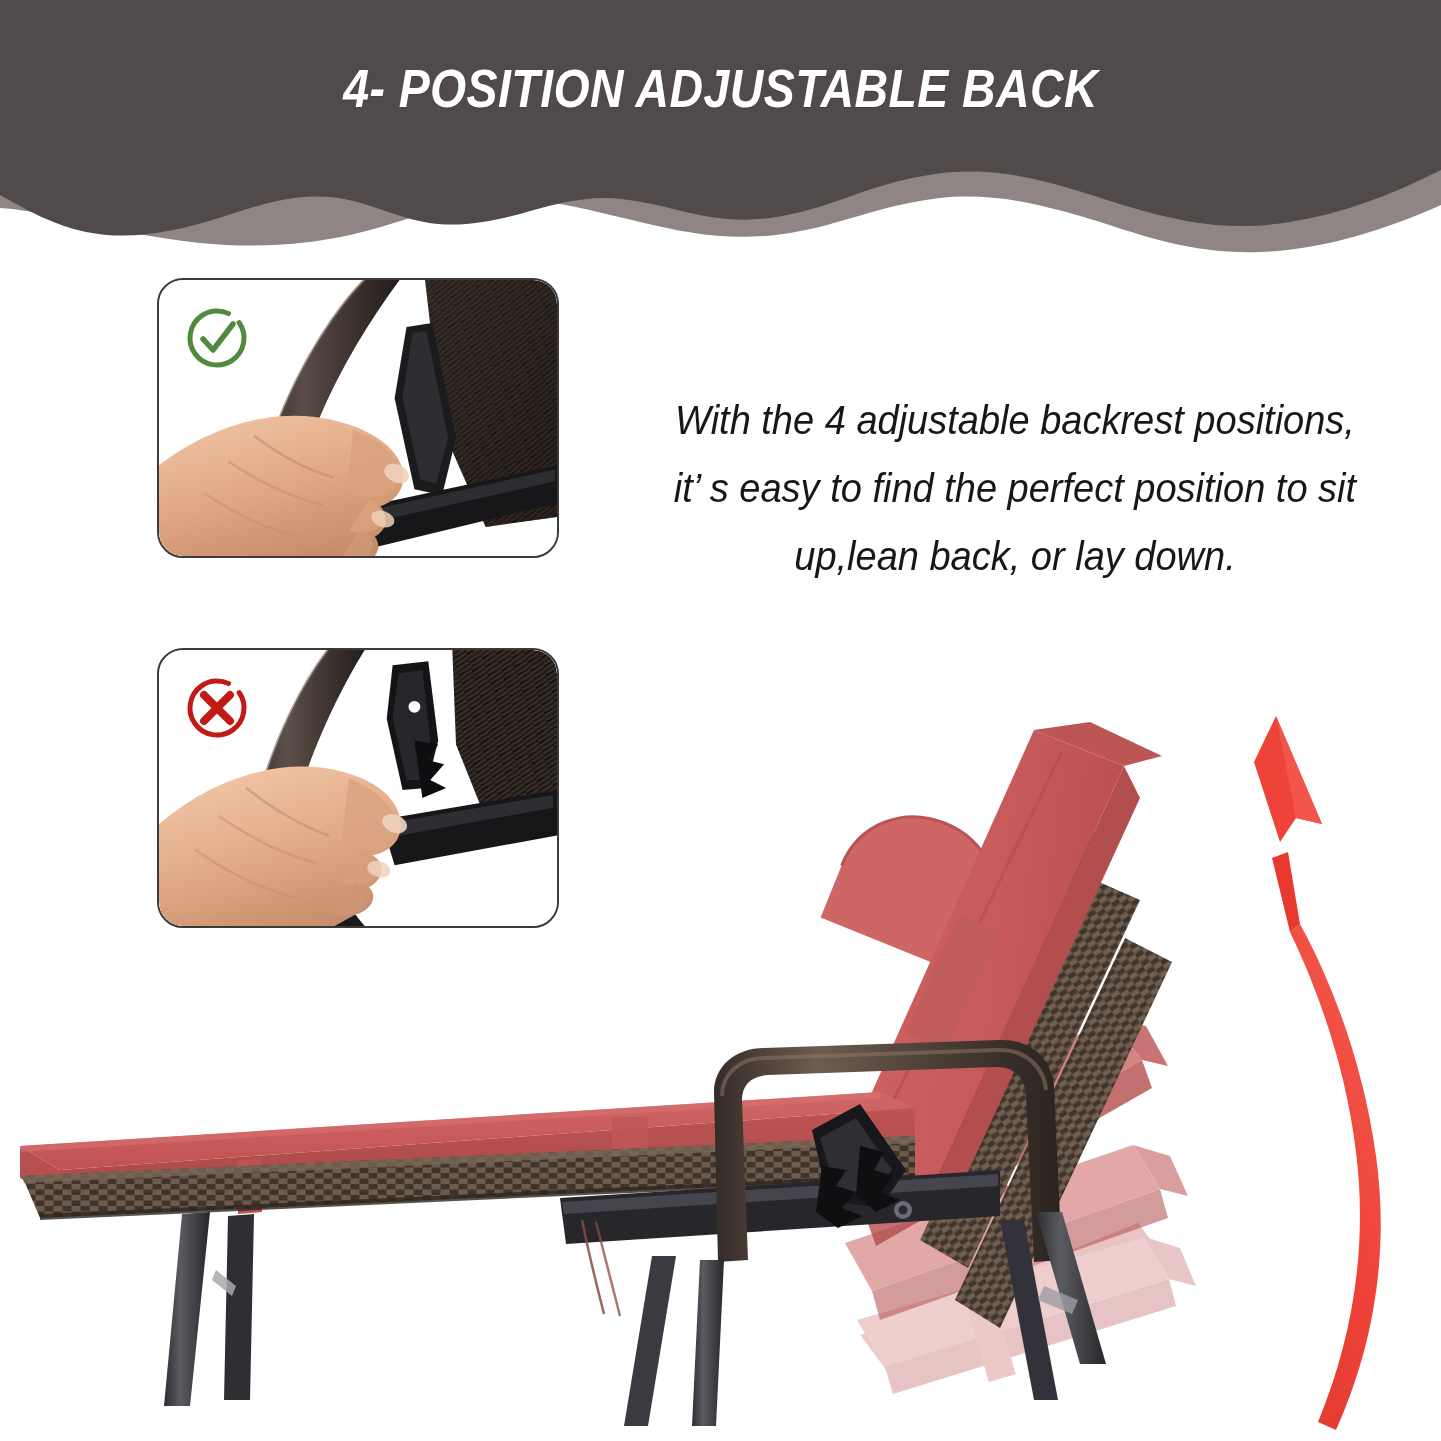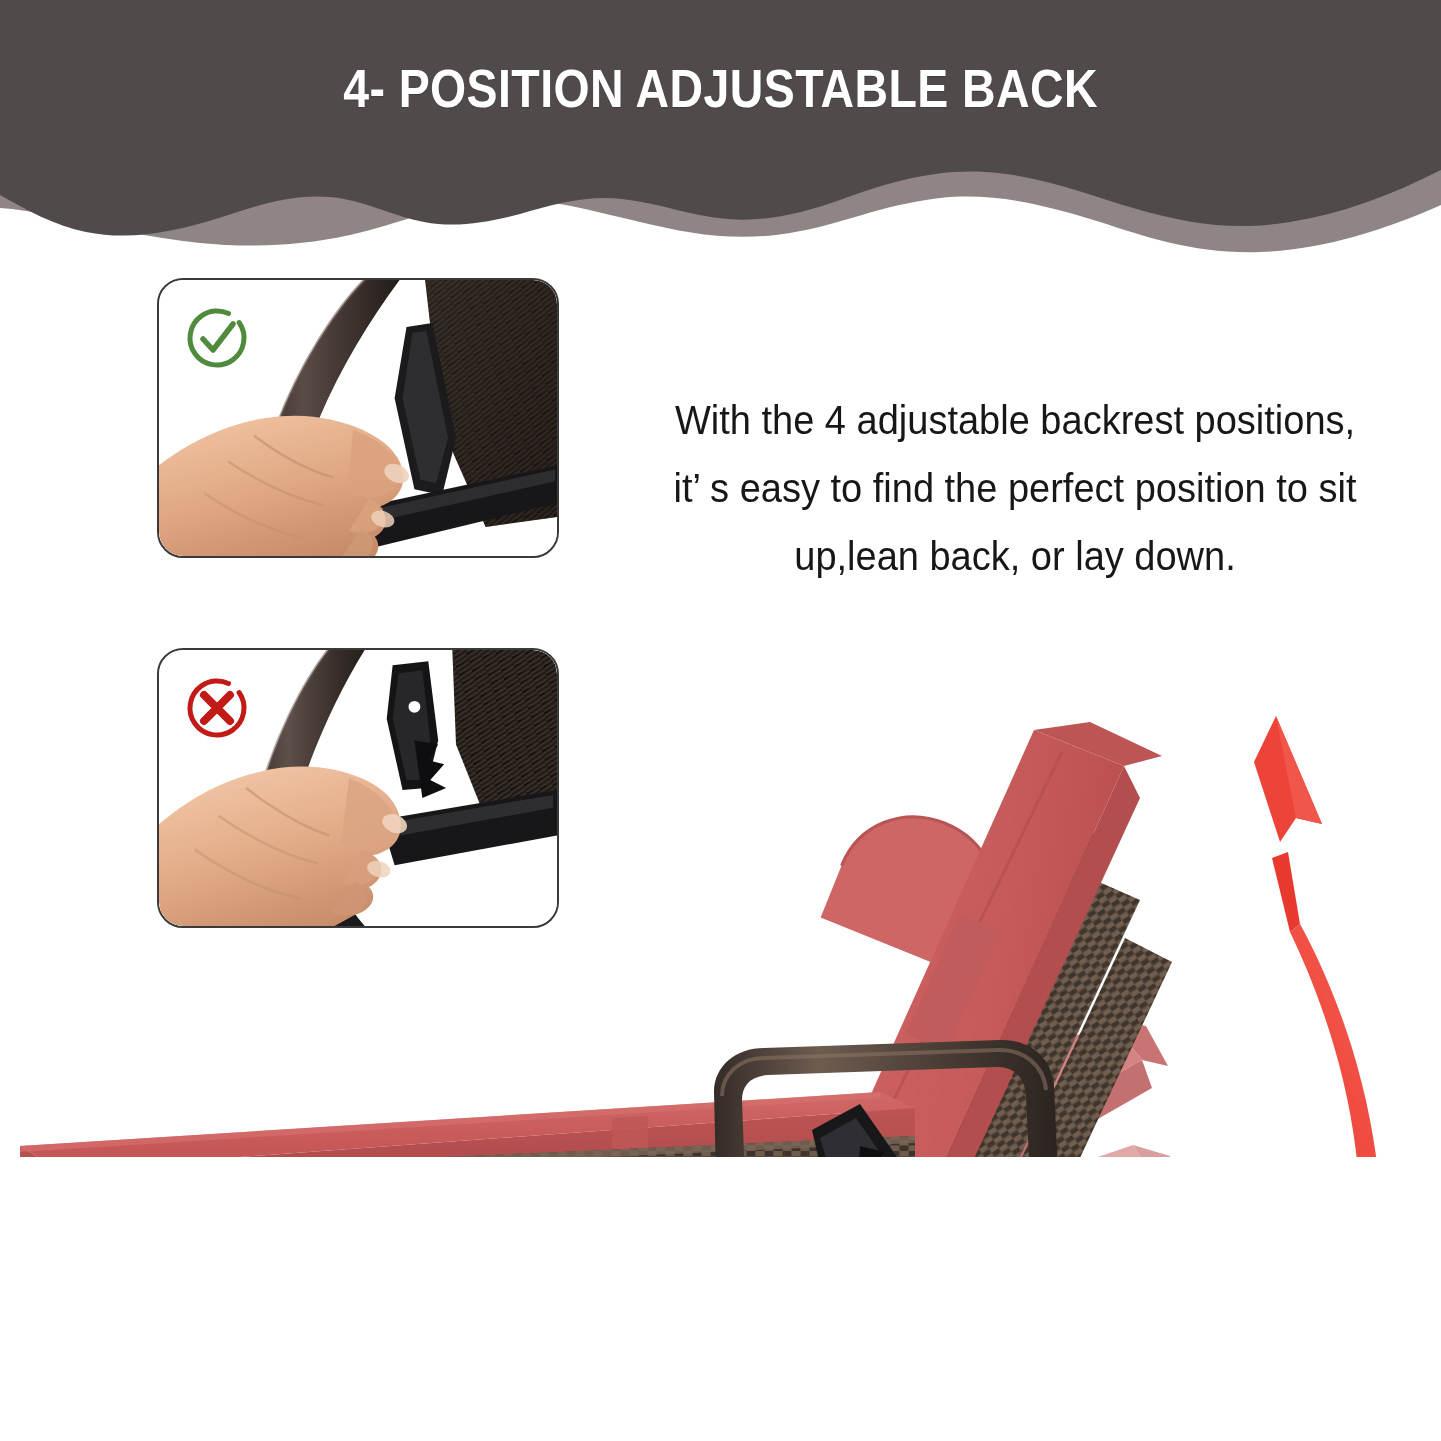--- a/index.html
+++ b/index.html
@@ -7,23 +7,24 @@
     margin: 0;
     padding: 0;
     background: #ffffff;
   }
   body {
     font-family: "Liberation Sans", sans-serif;
   }
   #page {
     position: relative;
     width: 1441px;
-    height: 1157px;
+    height: 1441px;
     background: #ffffff;
     overflow: hidden;
+    font-style: italic;
   }
 
   
   .header-banner {
     position: absolute;
     left: 0; top: 0;
     width: 1441px;
     height: 270px;
     overflow: hidden;
   }

